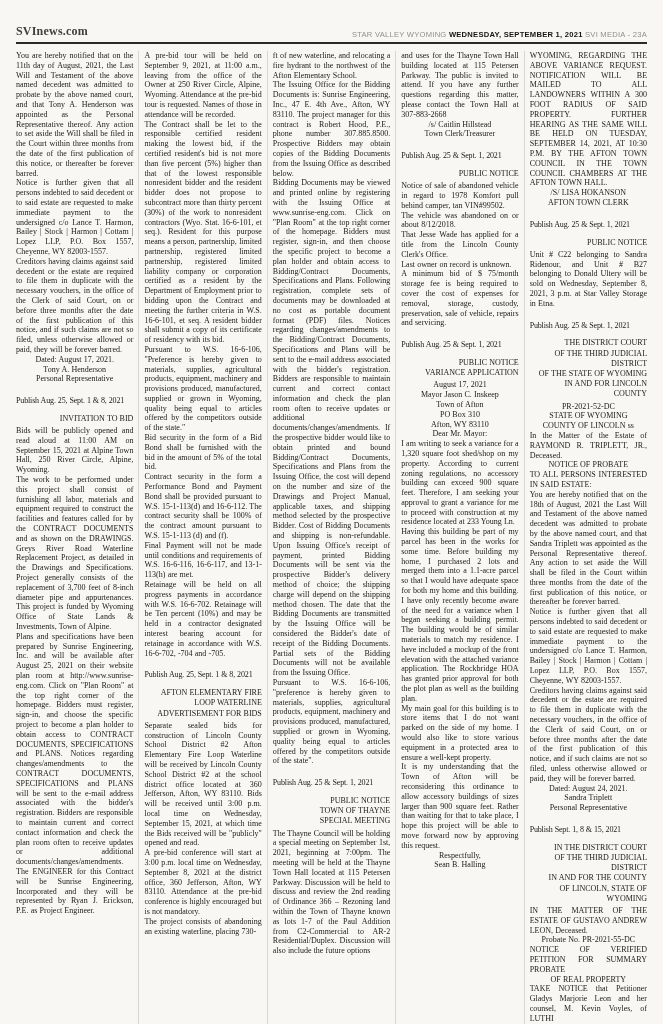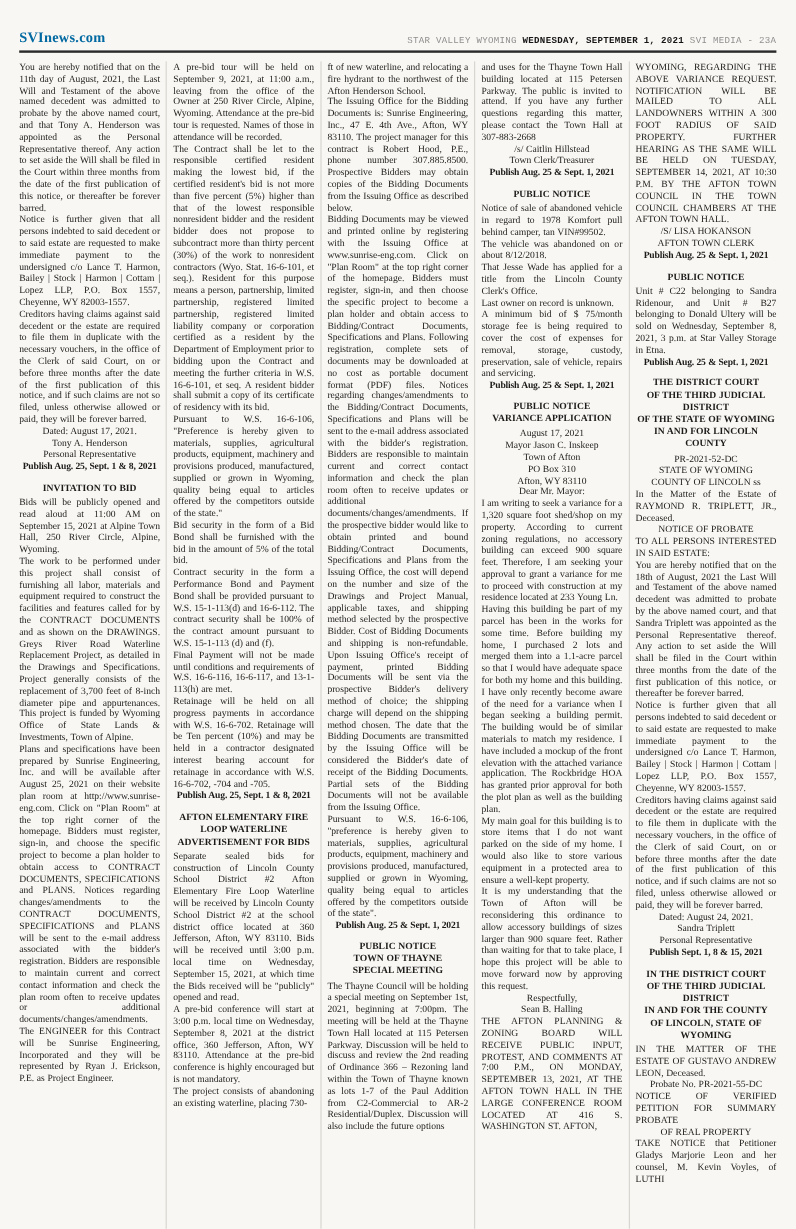--- a/index.html
+++ b/index.html
@@ -9,44 +9,44 @@
     font-family:"Liberation Serif", serif;
     -webkit-font-smoothing:antialiased;
   }
   .page{padding:24px 16px 0 16px;}
   .masthead{
     display:flex;justify-content:space-between;align-items:flex-end;
     border-bottom:2px solid #2a2a2a;padding-bottom:3px;
   }
   .site{
     font-weight:bold;font-size:12px;letter-spacing:.2px;
-    font-family:"Liberation Serif", serif;color:#0369a1;
+    font-family:"Liberation Serif", serif;color:#404040;
   }
   .meta{
-    font-family:Liberation Mono, monospace;
+    font-family:Liberation Sans, sans-serif;
     font-size:7.6px;color:#8f8f8f;letter-spacing:.25px;
   }
   .meta .strong{color:#151515;font-weight:bold;}
   .columns{display:flex;margin-top:7px;height:975px;overflow:hidden;}
   .col{flex:1 1 0;min-width:0;padding:0 5px;}
   .col:first-child{padding-left:0;}
   .col:last-child{padding-right:0;}
   .col + .col{border-left:1px solid #d9d6cf;}
   .block{
     font-size:8px;line-height:9.8px;
     text-align:justify;text-justify:inter-word;
     margin:0;word-spacing:.2px;
   }
   .block.heading{
-    font-weight:bold;text-align:center;white-space:pre-line;
+    font-weight:normal;text-align:right;white-space:pre-line;
     margin:8px 0 2px 0;line-height:10.2px;
   }
   .block.publish{
-    font-weight:bold;text-align:center;
-    letter-spacing:-.15px;margin:0 0 1px 0;
+    font-weight:normal;text-align:left;
+    letter-spacing:-.15px;margin:12px 0 1px 0;
   }
   .block.line{text-align:center;}
 </style>
 </head>
 <body>
 
 <div class="page">
   <div class="masthead">
     <span class="site">SVInews.com</span>
     <span class="meta"><span>STAR VALLEY WYOMING </span><span class="strong">WEDNESDAY, SEPTEMBER 1, 2021</span><span> SVI MEDIA - 23A</span></span>
@@ -75,21 +75,21 @@
         <div class="block body">Retainage will be held on all progress payments in accordance with W.S. 16-6-702.  Retainage will be Ten percent (10%) and may be held in a contractor designated interest bearing account for retainage in accordance with W.S. 16-6-702, -704 and -705.</div>
         <div class="block publish">Publish Aug. 25, Sept. 1 &amp; 8, 2021</div>
         <div class="block heading">AFTON ELEMENTARY FIRE
 LOOP WATERLINE
 ADVERTISEMENT FOR BIDS</div>
         <div class="block body">Separate sealed bids for construction of Lincoln County School District #2 Afton Elementary Fire Loop Waterline will be received by Lincoln County School District #2 at the school district office located at 360 Jefferson, Afton, WY 83110. Bids will be received until 3:00 p.m. local time on Wednesday, September 15, 2021, at which time the Bids received will be "publicly" opened and read.</div>
         <div class="block body">A pre-bid conference will start at 3:00 p.m. local time on Wednesday, September 8, 2021 at the district office, 360 Jefferson, Afton, WY 83110. Attendance at the pre-bid conference is highly encouraged but is not mandatory.</div>
         <div class="block body">The project consists of abandoning an existing waterline, placing 730-</div>
       </div>
       <div class="col">
-        <div class="block body">ft of new waterline, and relocating a fire hydrant to the northwest of the Afton Henderson School.</div>
+        <div class="block body">ft of new waterline, and relocating a fire hydrant to the northwest of the Afton Elementary School.</div>
         <div class="block body">The Issuing Office for the Bidding Documents is: Sunrise Engineering, Inc., 47 E. 4th Ave., Afton, WY  83110. The project manager for this contract is Robert Hood, P.E., phone number 307.885.8500. Prospective Bidders may obtain copies of the Bidding Documents from the Issuing Office as described below.</div>
         <div class="block body">Bidding Documents may be viewed and printed online by registering with the Issuing Office at www.sunrise-eng.com. Click on "Plan Room" at the top right corner of the homepage. Bidders must register, sign-in, and then choose the specific project to become a plan holder and obtain access to Bidding/Contract Documents, Specifications and Plans. Following registration, complete sets of documents may be downloaded at no cost as portable document format (PDF) files. Notices regarding changes/amendments to the Bidding/Contract Documents, Specifications and Plans will be sent to the e-mail address associated with the bidder's registration. Bidders are responsible to maintain current and correct contact information and check the plan room often to receive updates or additional documents/changes/amendments. If the prospective bidder would like to obtain printed and bound Bidding/Contract Documents, Specifications and Plans from the Issuing Office, the cost will depend on the number and size of the Drawings and Project Manual, applicable taxes, and shipping method selected by the prospective Bidder. Cost of Bidding Documents and shipping is non-refundable. Upon Issuing Office's receipt of payment, printed Bidding Documents will be sent via the prospective Bidder's delivery method of choice; the shipping charge will depend on the shipping method chosen. The date that the Bidding Documents are transmitted by the Issuing Office will be considered the Bidder's date of receipt of the Bidding Documents.  Partial sets of the Bidding Documents will not be available from the Issuing Office.</div>
         <div class="block body">Pursuant to W.S. 16-6-106, "preference is hereby given to materials, supplies, agricultural products, equipment, machinery and provisions produced, manufactured, supplied or grown in Wyoming, quality being equal to articles offered by the competitors outside of the state".</div>
         <div class="block publish">Publish Aug. 25 &amp; Sept. 1, 2021</div>
         <div class="block heading">PUBLIC NOTICE
 TOWN OF THAYNE
 SPECIAL MEETING</div>
         <div class="block body">The Thayne Council will be holding a special meeting on September 1st, 2021, beginning at 7:00pm. The meeting will be held at the Thayne Town Hall located at 115 Petersen Parkway. Discussion will be held to discuss and review the 2nd reading of Ordinance 366 – Rezoning land within the Town of Thayne known as lots 1-7 of the Paul Addition from C2-Commercial to AR-2 Residential/Duplex.  Discussion will also include the future options</div>
       </div>
       <div class="col">
@@ -111,21 +111,20 @@
         <div class="block line">Town of Afton</div>
         <div class="block line">PO Box 310</div>
         <div class="block line">Afton, WY 83110</div>
         <div class="block line">Dear Mr. Mayor:</div>
         <div class="block body">I am writing to seek a variance for a 1,320 square foot shed/shop on my property.  According to current zoning regulations, no accessory building can exceed 900 square feet.  Therefore, I am seeking your approval to grant a variance for me to proceed with construction at my residence located at 233 Young Ln.</div>
         <div class="block body">Having this building be part of my parcel has been in the works for some time.  Before building my home, I purchased 2 lots and merged them into a 1.1-acre parcel so that I would have adequate space for both my home and this building.  I have only recently become aware of the need for a variance when I began seeking a building permit. The building would be of similar materials to match my residence. I have included a mockup of the front elevation with the attached variance application. The Rockbridge HOA has granted prior approval for both the plot plan as well as the building plan.</div>
         <div class="block body">My main goal for this building is to store items that I do not want parked on the side of my home. I would also like to store various equipment in a protected area to ensure a well-kept property.</div>
         <div class="block body">It is my understanding that the Town of Afton will be reconsidering this ordinance to allow accessory buildings of sizes larger than 900 square feet. Rather than waiting for that to take place, I hope this project will be able to move forward now by approving this request.</div>
         <div class="block line">Respectfully,</div>
         <div class="block line">Sean B. Halling</div>
-        <div class="block body">THE AFTON PLANNING &amp; ZONING BOARD WILL RECEIVE PUBLIC INPUT, PROTEST, AND COMMENTS AT 7:00 P.M., ON MONDAY, SEPTEMBER 13, 2021, AT THE AFTON TOWN HALL IN THE LARGE CONFERENCE ROOM LOCATED AT 416 S. WASHINGTON ST. AFTON,</div>
       </div>
       <div class="col">
         <div class="block body">WYOMING, REGARDING THE ABOVE VARIANCE REQUEST. NOTIFICATION WILL BE MAILED TO ALL LANDOWNERS WITHIN A 300 FOOT RADIUS OF SAID PROPERTY. FURTHER HEARING AS THE SAME WILL BE HELD ON TUESDAY, SEPTEMBER 14, 2021, AT 10:30 P.M. BY THE AFTON TOWN COUNCIL IN THE TOWN COUNCIL CHAMBERS AT THE AFTON TOWN HALL.</div>
         <div class="block line">/S/ LISA HOKANSON</div>
         <div class="block line">AFTON TOWN CLERK</div>
         <div class="block publish">Publish Aug. 25 &amp; Sept. 1, 2021</div>
         <div class="block heading">PUBLIC NOTICE</div>
         <div class="block body">Unit # C22 belonging to Sandra Ridenour, and Unit # B27 belonging to Donald Ultery will be sold on Wednesday, September 8, 2021, 3 p.m. at Star Valley Storage in Etna.</div>
         <div class="block publish">Publish Aug. 25 &amp; Sept. 1, 2021</div>
         <div class="block heading">THE DISTRICT COURT

